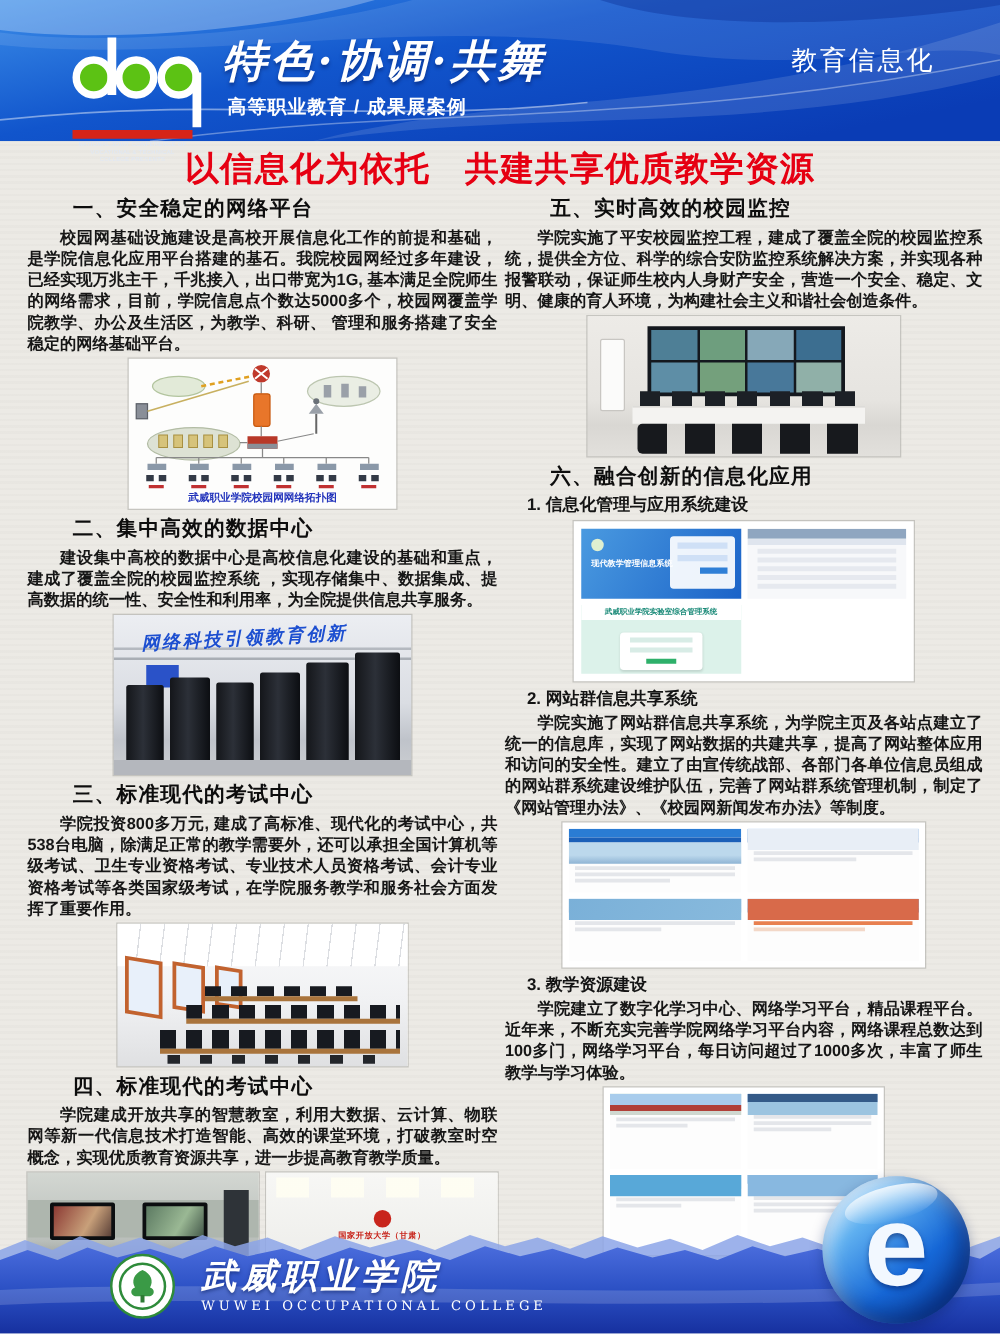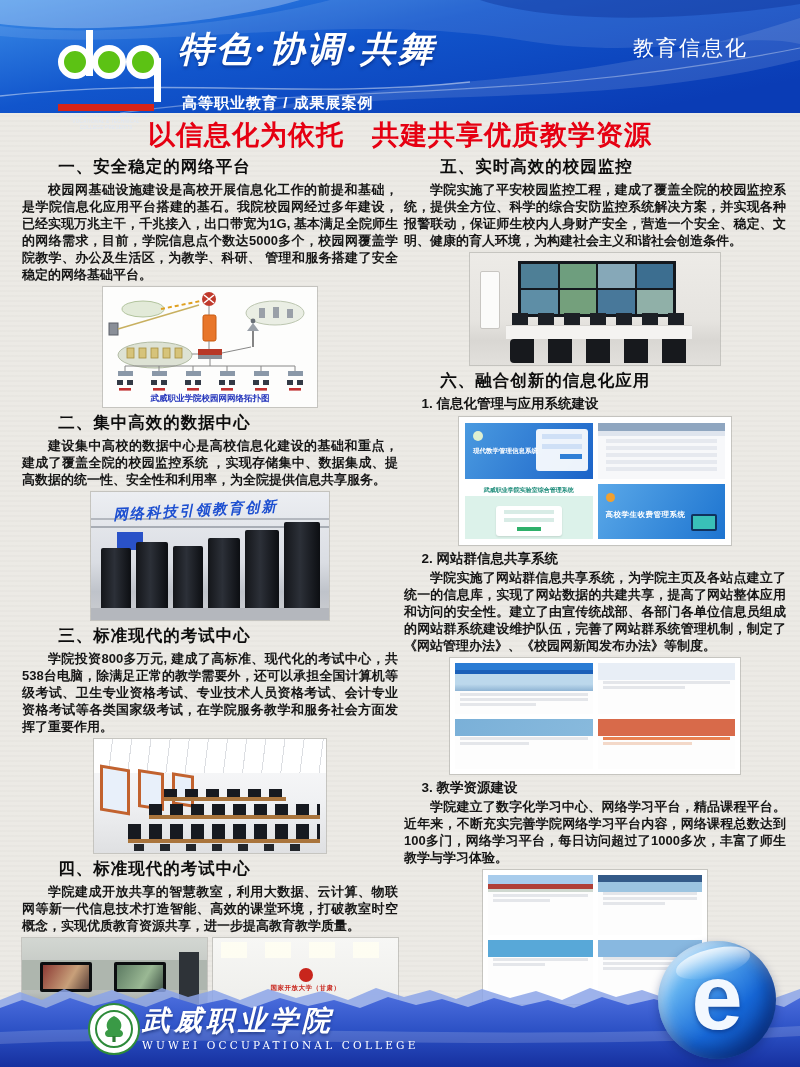--- a/index.html
+++ b/index.html
@@ -12,21 +12,21 @@
   
   .banner { position:absolute; left:0; top:0; width:800px; height:113px; }
   .banner svg { display:block; }
   .logo-area { position:absolute; left:56px; top:22px; width:120px; }
   .dcp { display:block; }
   .logo-redbar { width:96px; height:7px; background:#d62418; margin:2px 0 2px 2px; }
   .logo-lines { width:100px; text-align:center; color:#dfe8f5; font-size:4.6px; line-height:1.35; letter-spacing:.3px; }
   .slogan { position:absolute; left:178px; top:26px; color:#fff; font-family:"DejaVu Serif", serif;
             font-style:italic; font-weight:bold; font-size:35px; letter-spacing:3px;
             text-shadow:0 2px 3px rgba(0,20,80,.45); white-space:nowrap; }
-  .subtitle { position:absolute; left:182px; top:76px; color:#fff; font-size:15px; font-weight:600; letter-spacing:1px;margin-top:18px; }
+  .subtitle { position:absolute; left:182px; top:76px; color:#fff; font-size:15px; font-weight:600; letter-spacing:1px; }
   .topic { position:absolute; right:52px; top:34px; color:#fff; font-weight:normal; font-size:21px; letter-spacing:2px; }
 
   
   .main-title { position:absolute; left:0; top:117px; width:100%; text-align:center;
                 color:#e60012; font-size:27px; font-weight:bold; letter-spacing:1px; }
 
   
   .col { position:absolute; top:151px; }
   .col-left  { left:22px;  width:376px; }
   .col-right { left:404px; width:382px; }
@@ -162,21 +162,21 @@
   .site.red-blocks i:nth-child(odd) { background:#e88050; }
   .b-campus { background:linear-gradient(180deg,#a8ccec 55%,#b04038 55% 80%,#cfd8d0 80%); }
   .b-seafog { background:linear-gradient(180deg,#345a88 40%,#9cc4e0 40%); }
   .b-green  { background:linear-gradient(120deg,#58a8d8 50%,#78c890 50%); }
   .b-hall   { background:linear-gradient(120deg,#88b8e0 60%,#c86838 60%); }
   .site .btnrow { height:6px; margin:2px 5px 0;
     background:repeating-linear-gradient(90deg,#5aa0d8 0 9px,transparent 9px 13px); }
 
   
   .footer { position:absolute; left:0; bottom:0; width:800px; height:95px; z-index:5; pointer-events:none; }
-  .college { position:absolute; left:88px; bottom:12px; z-index:6; display:flex; align-items:center; gap:2px; }
+  .college { position:absolute; left:88px; bottom:12px; z-index:6; display:flex; align-items:center; gap:21px; }
   .college-seal { width:52px; height:52px; border-radius:50%; background:#fff; border:2px solid #2e8b3a;
     display:flex; align-items:center; justify-content:center; }
   .college-names { color:#fff; }
   .college-cn { font-family:"DejaVu Serif", serif; font-style:italic; font-weight:bold; font-size:28px;
     letter-spacing:4px; text-shadow:0 2px 3px rgba(0,20,80,.5); line-height:1; }
   .college-en { font-family:"DejaVu Serif", serif; font-size:10.5px; letter-spacing:3.2px; margin-top:4px; }
   .elogo { position:absolute; right:24px; bottom:8px; width:118px; height:118px; border-radius:50%;
     background:linear-gradient(140deg,#d9f1ff 0%,#5fb0f0 30%,#1668d8 62%,#083a9a 100%);
     box-shadow:inset -8px -8px 18px rgba(4,20,80,.55), inset 6px 8px 14px rgba(255,255,255,.45),
       0 4px 10px rgba(10,30,90,.35);
@@ -445,25 +445,20 @@
           <i></i>
       </div>
       <div class="sys sys-3">
         <div class="hd">武威职业学院实验室综合管理系统</div>
         <div class="card">
             <i></i>
             <i></i>
             <i></i>
           </div>
       </div>
-      <div class="sys sys-4">
-        <span class="dot"></span>
-        <span class="t">高校学生收费管理系统</span>
-        <span class="pc"></span>
-      </div>
     </div>
 
     <div class="sub-h">2. 网站群信息共享系统</div>
     <p class="body-p">学院实施了网站群信息共享系统，为学院主页及各站点建立了统一的信息库，实现了网站数据的共建共享，提高了网站整体应用和访问的安全性。建立了由宣传统战部、各部门各单位信息员组成的网站群系统建设维护队伍，完善了网站群系统管理机制，制定了《网站管理办法》、《校园网新闻发布办法》等制度。</p>
 
     <div class="fig webgrid fig-web">
       <div class="site">
         <div class="hd"></div>
           <div class="nav"></div>
           <div class="banner b-sky"></div>

